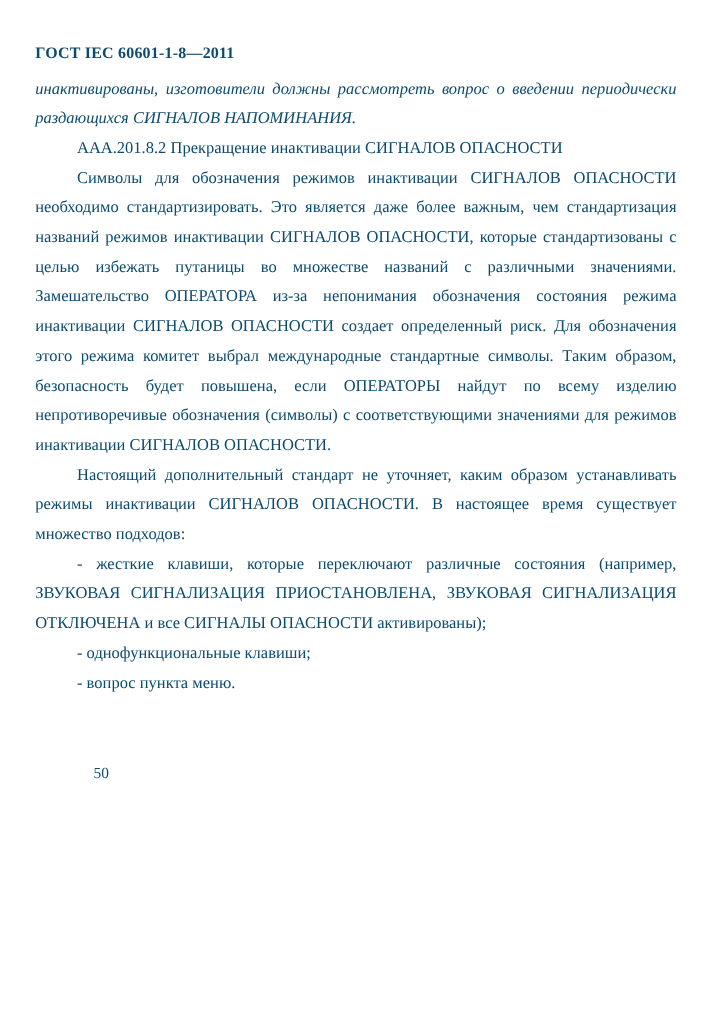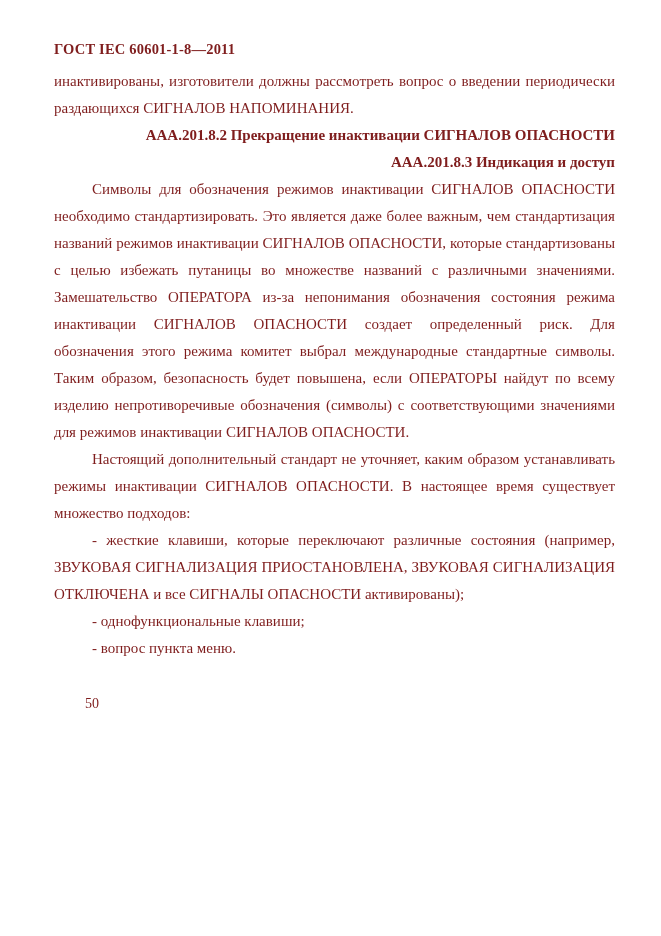--- a/index.html
+++ b/index.html
@@ -6,49 +6,50 @@
     margin: 0;
     padding: 0;
     background: #ffffff;
   }
   .page {
     position: relative;
     width: 661px;
     height: 756px;
     box-sizing: border-box;
     background: #ffffff;
-    padding: 36px 46px 0 54px;
+    padding: 36px 46px 0 32px;
     font-family: "Liberation Serif", serif;
     font-size: 15px;
     line-height: 27px;
-    color: #7f1d1d;
+    color: #0c4a6e;
     overflow: hidden;
   }
   .doc-header {
     font-weight: bold;
     font-size: 14.5px;
     line-height: 27px;
     margin: 0 0 5px 0;
     letter-spacing: 0.2px;
   }
   .para {
     margin: 0;
     text-align: justify;
     text-indent: 38px;
   }
   .para.no-indent {
     text-indent: 0;
   }
   .italic {
+    font-style: italic;
   }
   .heading {
     margin: 0;
-    font-weight: bold;
+    font-weight: normal;
     text-indent: 38px;
-    text-align: right;
+    text-align: left;
   }
   .page-number {
     position: absolute;
     left: 85px;
     bottom: 44px;
     font-size: 14px;
     line-height: 16px;
   }
 </style>
 </head>
@@ -56,21 +57,20 @@
 
 <div class="page">
 
   <div class="doc-header">ГОСТ IEC 60601-1-8—2011</div>
 
   <p class="para no-indent italic">инактивированы, изготовители должны рассмотреть вопрос о введении периодически раздающихся СИГНАЛОВ НАПОМИНАНИЯ.</p>
 
   <p class="heading">ААА.201.8.2 Прекращение инактивации СИГНАЛОВ ОПАСНОСТИ</p>
 
 
-  <p class="heading">ААА.201.8.3 Индикация и доступ</p>
 
   <p class="para">Символы для обозначения режимов инактивации СИГНАЛОВ ОПАСНОСТИ необходимо стандартизировать. Это является даже более важным, чем стандартизация названий режимов инактивации СИГНАЛОВ ОПАСНОСТИ, которые стандартизованы с целью избежать путаницы во множестве названий с различными значениями. Замешательство ОПЕРАТОРА из-за непонимания обозначения состояния режима инактивации СИГНАЛОВ ОПАСНОСТИ создает определенный риск. Для обозначения этого режима комитет выбрал международные стандартные символы. Таким образом, безопасность будет повышена, если ОПЕРАТОРЫ найдут по всему изделию непротиворечивые обозначения (символы) с соответствующими значениями для режимов инактивации СИГНАЛОВ ОПАСНОСТИ.</p>
 
   <p class="para">Настоящий дополнительный стандарт не уточняет, каким образом устанавливать режимы инактивации СИГНАЛОВ ОПАСНОСТИ. В настоящее время существует множество подходов:</p>
 
   <p class="para">- жесткие клавиши, которые переключают различные состояния (например, ЗВУКОВАЯ СИГНАЛИЗАЦИЯ ПРИОСТАНОВЛЕНА, ЗВУКОВАЯ СИГНАЛИЗАЦИЯ ОТКЛЮЧЕНА и все СИГНАЛЫ ОПАСНОСТИ активированы);</p>
 
   <p class="para">- однофункциональные клавиши;</p>
 
 

